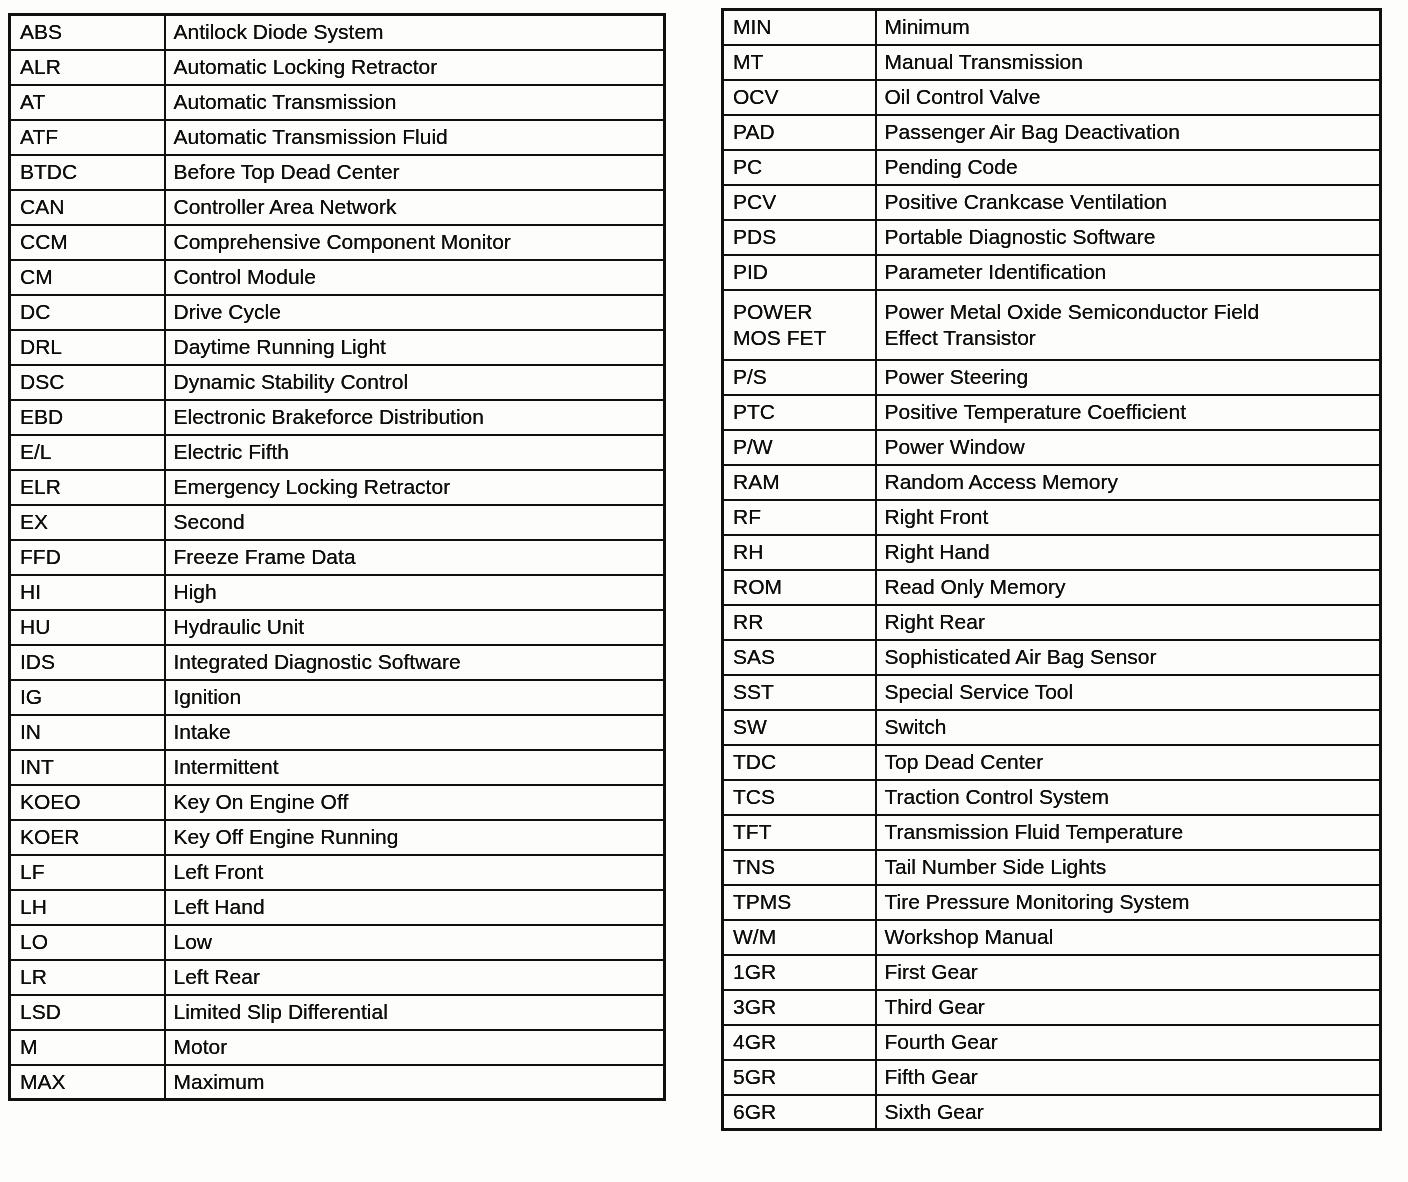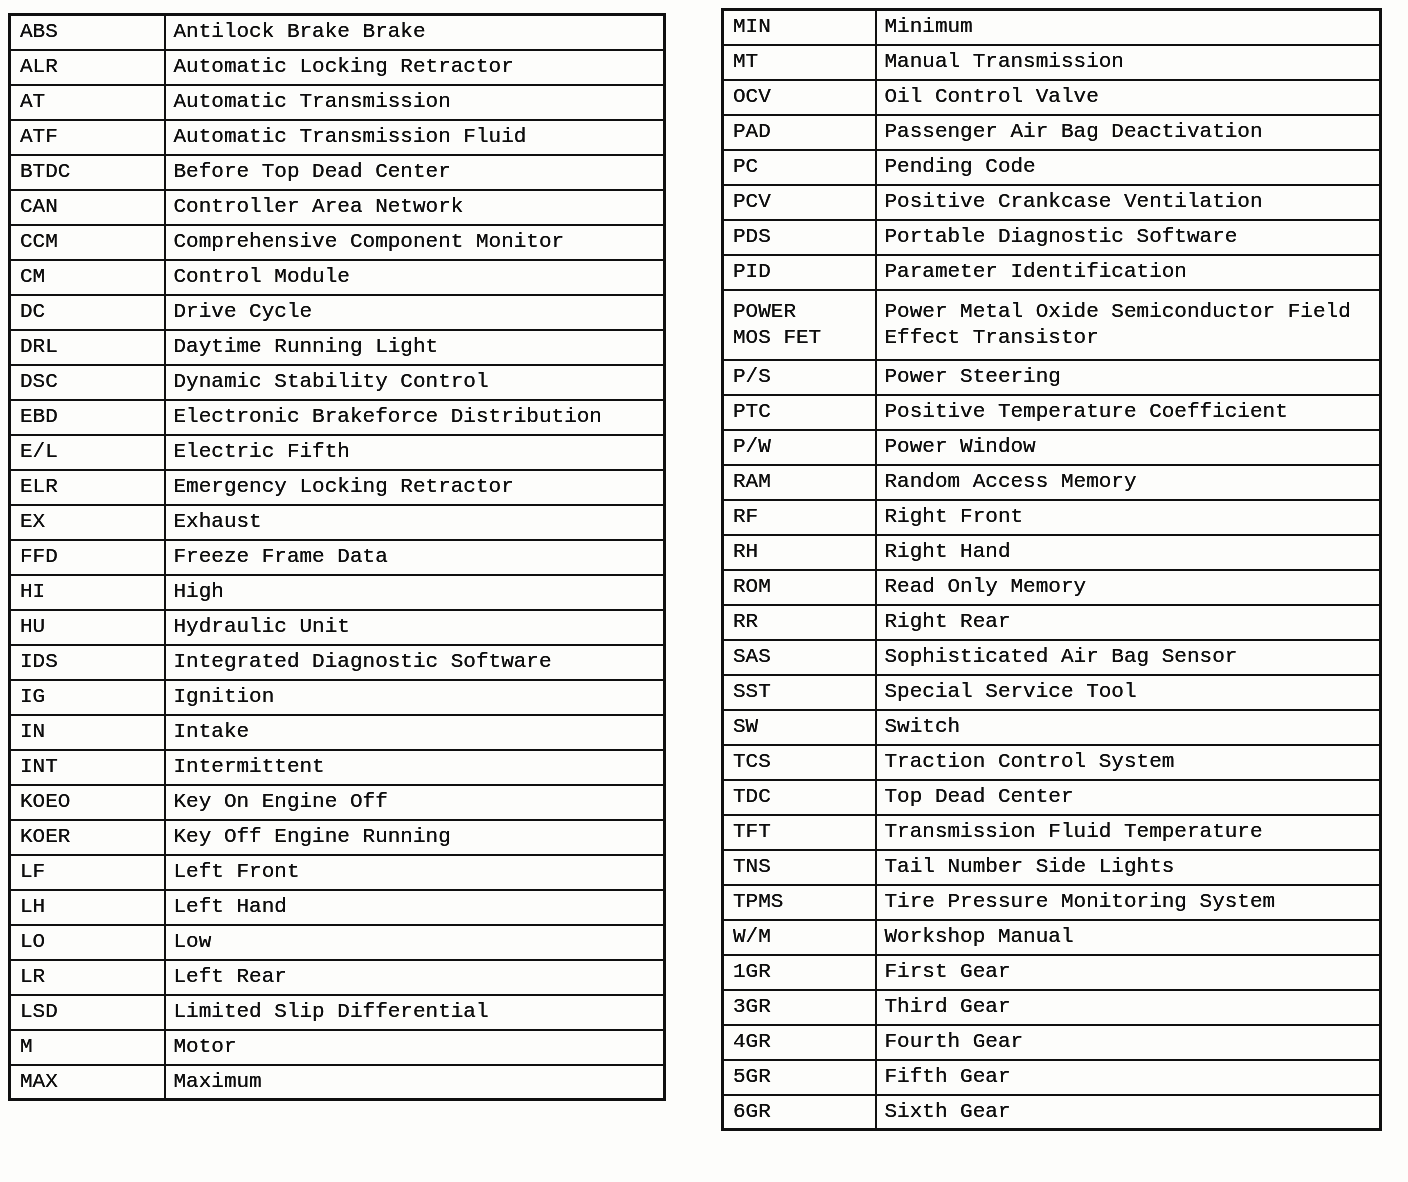--- a/index.html
+++ b/index.html
@@ -11,21 +11,20 @@
     height: 1182px;
     background: var(--paper, #fdfdfb);
     font-family: "Liberation Sans", sans-serif;
     overflow: hidden;
   }
   .page {
     position: relative;
     width: 1408px;
     height: 1182px;
     background: var(--paper, #fdfdfb);
-    font-family: Liberation Mono, monospace;
   }
   table.abbr-table {
     position: absolute;
     border-collapse: collapse;
     table-layout: fixed;
     border: 3px solid var(--line, #101010);
     background: var(--paper, #fdfdfb);
   }
   #left-table {
     left: 8px;
@@ -65,21 +64,21 @@
 <div class="page">
 
   <table class="abbr-table" id="left-table">
     <colgroup>
         <col class="c1">
         <col class="c2">
       </colgroup>
     <tbody id="left-tbody">
         <tr>
           <td class="abbr">ABS</td>
-          <td class="meaning">Antilock Brake Brake</td>
+          <td class="meaning">Antilock Diode System</td>
         </tr>
         <tr>
           <td class="abbr">ALR</td>
           <td class="meaning">Automatic Locking Retractor</td>
         </tr>
         <tr>
           <td class="abbr">AT</td>
           <td class="meaning">Automatic Transmission</td>
         </tr>
         <tr>
@@ -121,21 +120,21 @@
         <tr>
           <td class="abbr">E/L</td>
           <td class="meaning">Electric Fifth</td>
         </tr>
         <tr>
           <td class="abbr">ELR</td>
           <td class="meaning">Emergency Locking Retractor</td>
         </tr>
         <tr>
           <td class="abbr">EX</td>
-          <td class="meaning">Exhaust</td>
+          <td class="meaning">Second</td>
         </tr>
         <tr>
           <td class="abbr">FFD</td>
           <td class="meaning">Freeze Frame Data</td>
         </tr>
         <tr>
           <td class="abbr">HI</td>
           <td class="meaning">High</td>
         </tr>
         <tr>
@@ -279,28 +278,28 @@
         </tr>
         <tr>
           <td class="abbr">SST</td>
           <td class="meaning">Special Service Tool</td>
         </tr>
         <tr>
           <td class="abbr">SW</td>
           <td class="meaning">Switch</td>
         </tr>
         <tr>
+          <td class="abbr">TDC</td>
+          <td class="meaning">Top Dead Center</td>
+        </tr>
+        <tr>
           <td class="abbr">TCS</td>
           <td class="meaning">Traction Control System</td>
         </tr>
         <tr>
-          <td class="abbr">TDC</td>
-          <td class="meaning">Top Dead Center</td>
-        </tr>
-        <tr>
           <td class="abbr">TFT</td>
           <td class="meaning">Transmission Fluid Temperature</td>
         </tr>
         <tr>
           <td class="abbr">TNS</td>
           <td class="meaning">Tail Number Side Lights</td>
         </tr>
         <tr>
           <td class="abbr">TPMS</td>
           <td class="meaning">Tire Pressure Monitoring System</td>

